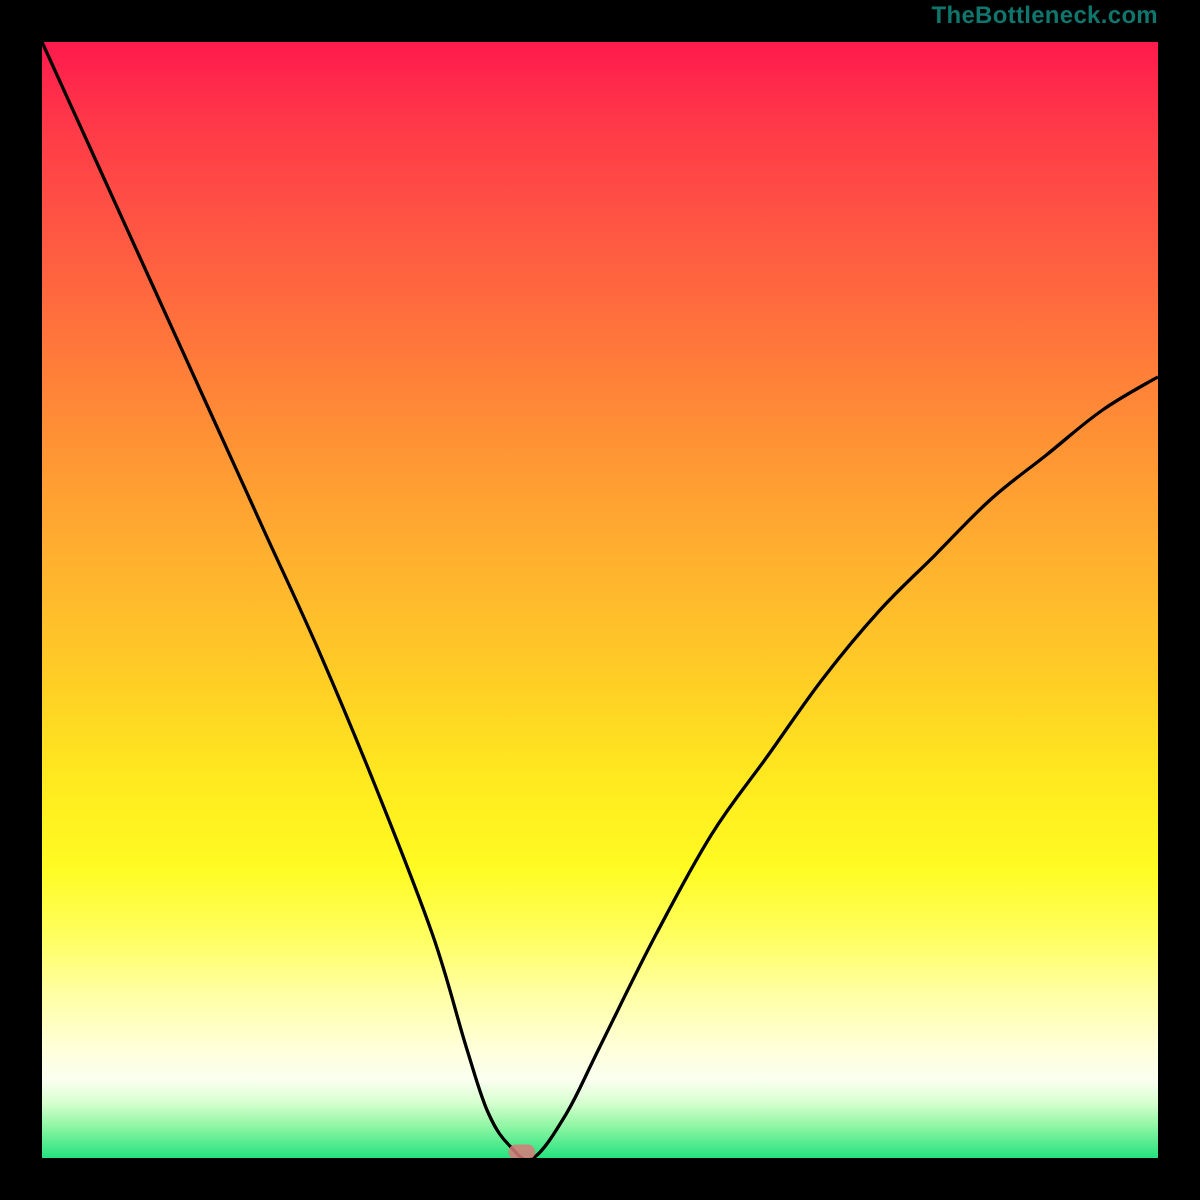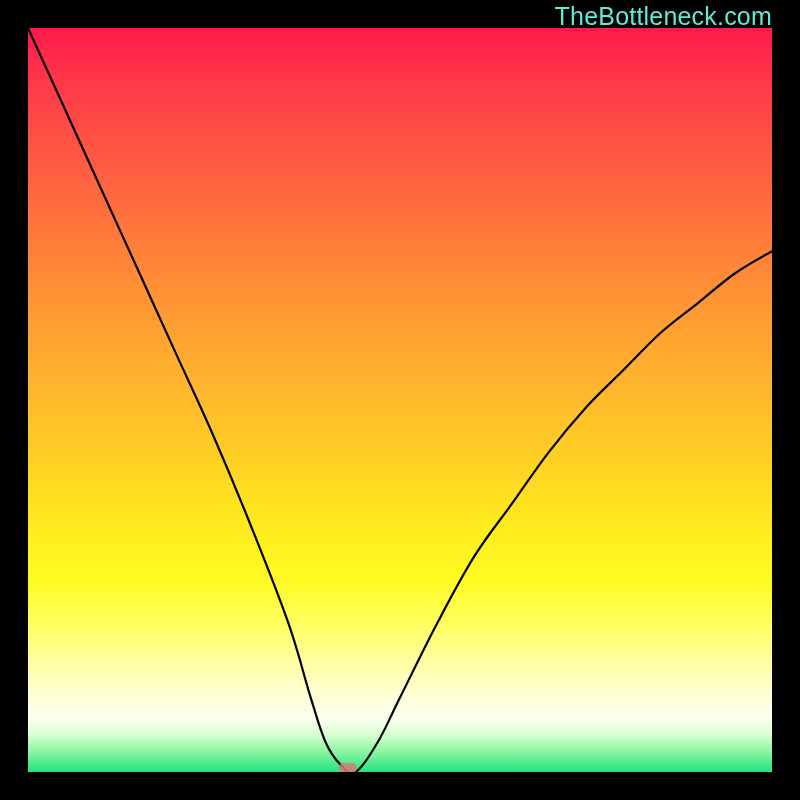--- a/index.html
+++ b/index.html
@@ -60,23 +60,23 @@
   }
   .marker {
     fill: #d97a7a;
     stroke: none;
     opacity: 0.85;
   }
   .watermark {
     position: absolute;
     top: 2px;
     right: 28px;
-    font-size: 25px;
-    font-weight: 400;
-    color: #5eead4;
+    font-size: 16px;
+    font-weight: 700;
+    color: #0f766e;
     letter-spacing: 0.2px;
     user-select: none;
   }
 </style>
 </head>
 <body>
 
 <div class="frame">
 
   <div class="plot-area">

